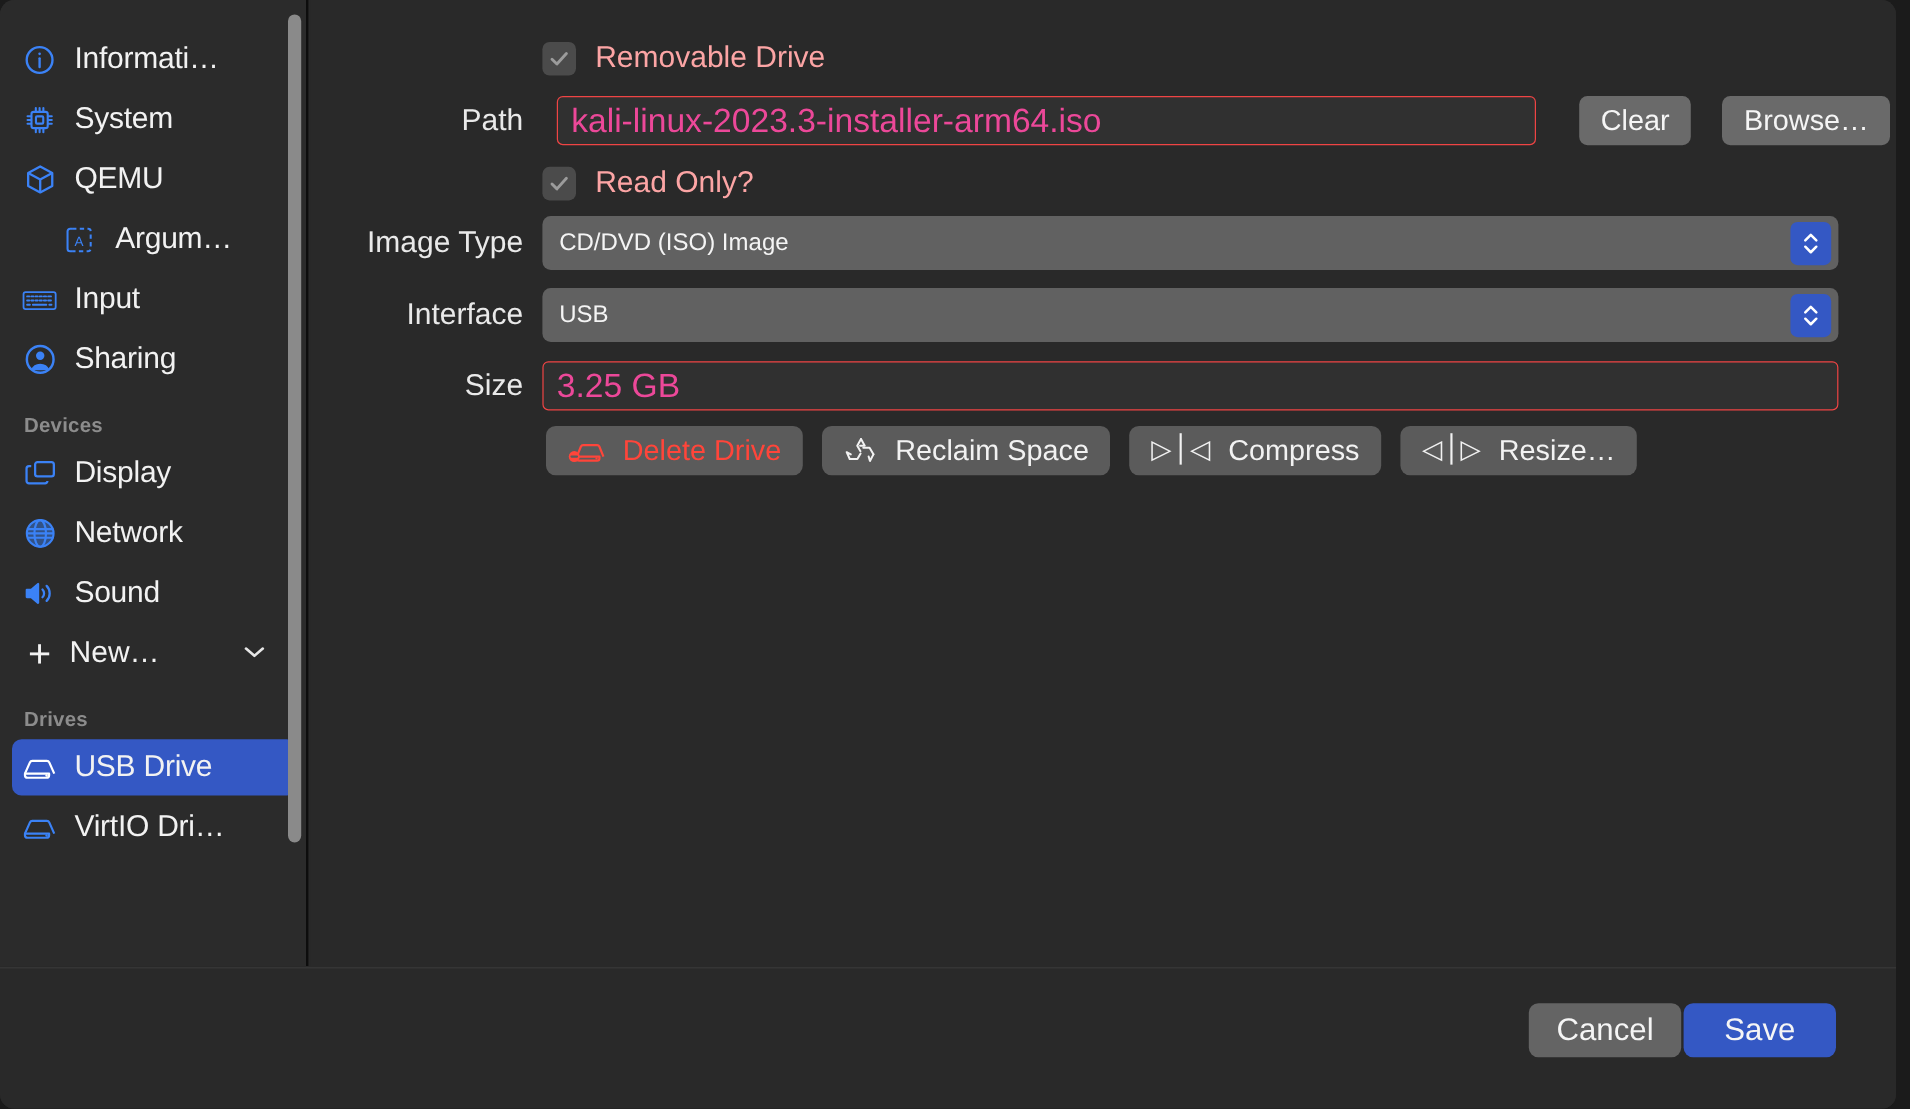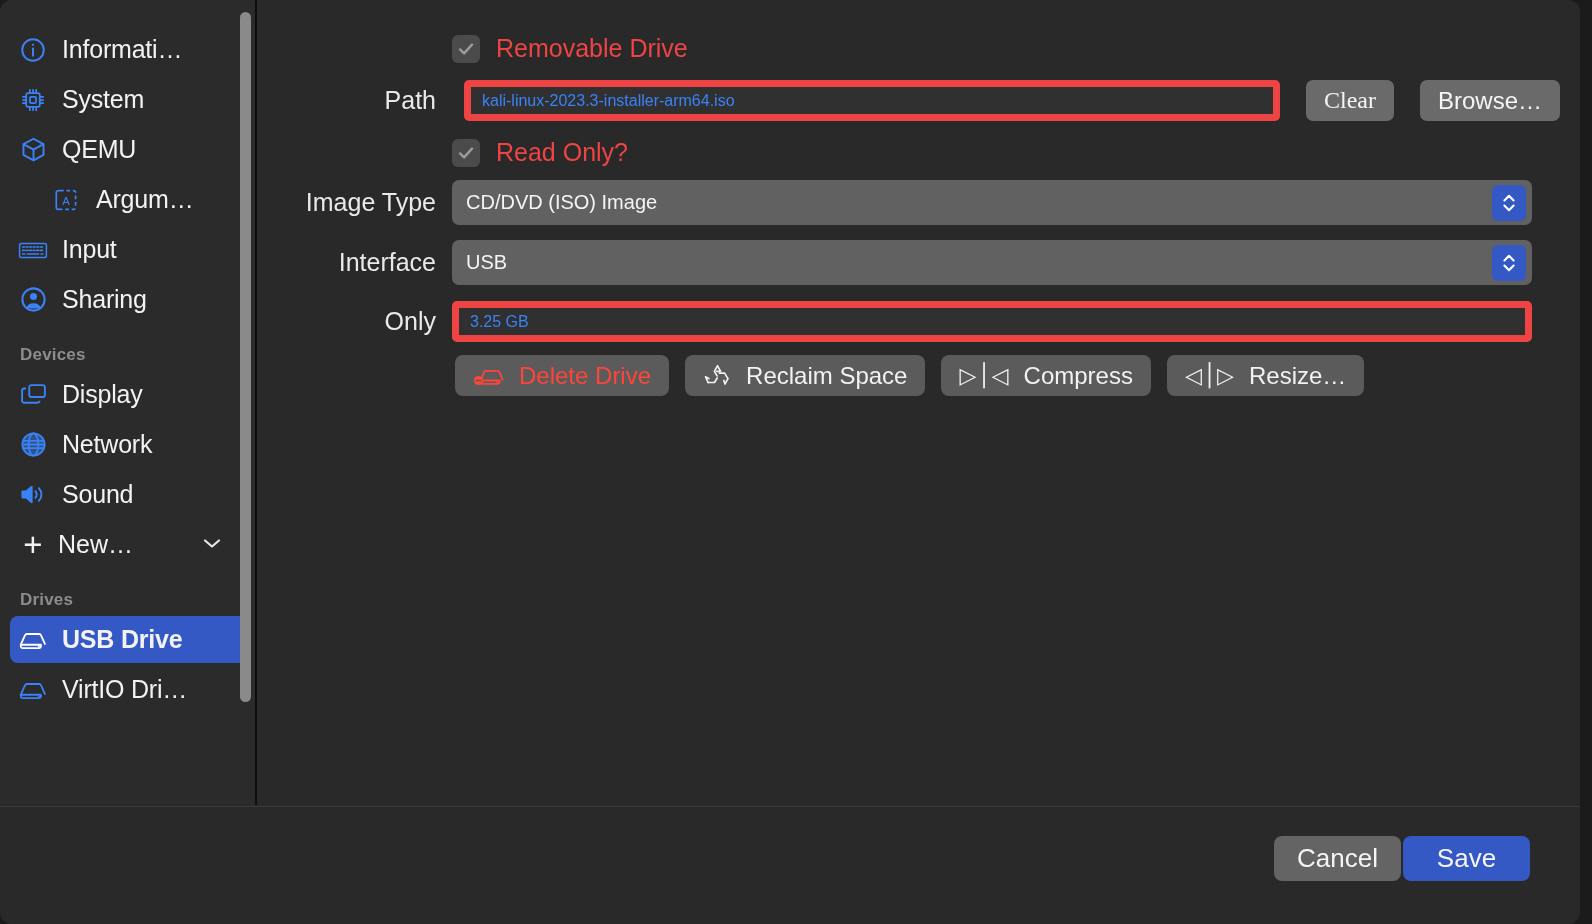--- a/index.html
+++ b/index.html
@@ -51,21 +51,21 @@
     display: flex;
     align-items: center;
     height: 47px;
     margin: 3px 10px;
     padding: 0 8px;
     border-radius: 8px;
     gap: 14px;
     white-space: nowrap;
   }
   .sb-item.indent { margin-left: 44px; }
-  .sb-item.selected { background: #3458c4; font-weight: bold; }
+  .sb-item.selected { background: #3458c4; }
 
   .sb-icon {
     width: 30px; height: 30px;
     display: flex; align-items: center; justify-content: center;
     flex: 0 0 30px;
   }
   .sb-label {
     font-size: 25px;
     color: #f2f2f2;
     letter-spacing: -0.2px;
@@ -136,33 +136,33 @@
 
   
   .cb-row { display: flex; align-items: center; gap: 16px; }
   .cb-box {
     width: 28px; height: 28px;
     border-radius: 6px;
     background: #4b4b4b;
     display: flex; align-items: center; justify-content: center;
     flex: 0 0 28px;
   }
-  .cb-label { font-size: 25px; color: #ef4444; }
+  .cb-label { font-size: 25px; color: #fca5a5; }
 
   
   .tfield {
     height: 41px;
     background: #303030;
-    border: 7px solid #ef4444;
+    border: 1px solid #ef4444;
     border-radius: 5px;
     display: flex;
     align-items: center;
     padding: 0 11px;
-    font-size: 16px;
-    color: #3b82f6;
+    font-size: 28px;
+    color: #ec4899;
     overflow: hidden;
     white-space: nowrap;
   }
 
   
   .pbtn {
     height: 41px;
     background: #6a6a6a;
     border: none;
     border-radius: 7px;
@@ -422,21 +422,21 @@
               <path d="M4 10.4 8.1 14.4 16 5.6"></path>
             </svg>
           </span>
           <span class="cb-label">Removable Drive</span>
         </div>
       </div>
 
       <div class="form-row" style="top:80px;gap:12px;">
         <div class="form-label">Path</div>
         <div class="tfield" style="width:816px;">kali-linux-2023.3-installer-arm64.iso</div>
-        <button class="pbtn" style="margin-left:14px;font-family:Liberation Serif, serif;">Clear</button>
+        <button class="pbtn" style="margin-left:24px;">Clear</button>
         <button class="pbtn" style="margin-left:14px;">Browse…</button>
       </div>
 
       <div class="form-row" style="top:138px;">
         <div class="form-label"></div>
         <div class="cb-row">
           <span class="cb-box">
             <svg width="20" height="20" viewBox="0 0 20 20" fill="none" stroke="#9c9c9c" stroke-width="2.4" stroke-linecap="round" stroke-linejoin="round">
               <path d="M4 10.4 8.1 14.4 16 5.6"></path>
             </svg>
@@ -465,21 +465,21 @@
           <span class="popup-arrows">
             <svg width="16" height="22" viewBox="0 0 16 22" fill="none" stroke="#ffffff" stroke-width="2.1" stroke-linecap="round" stroke-linejoin="round">
               <path d="M3.4 8.4 8 3.8 12.6 8.4"></path>
               <path d="M3.4 13.6 8 18.2 12.6 13.6"></path>
             </svg>
           </span>
         </div>
       </div>
 
       <div class="form-row" style="top:301px;">
-        <div class="form-label">Only</div>
+        <div class="form-label">Size</div>
         <div class="tfield" style="width:1080px;">3.25 GB</div>
       </div>
 
       <div class="actions">
 
         <button class="abtn danger">
           <span class="glyph">
             <svg width="32" height="25" viewBox="0 0 30 23" fill="none" stroke="#ff453a" stroke-width="1.7" stroke-linejoin="round">
               <path d="M7.2 16.2 10.4 8.3a1.9 1.9 0 0 1 1.7-1.1h11a1.9 1.9 0 0 1 1.7 1.1l3.2 7.9"></path>
               <path d="M7.2 16.2v1.2a1.9 1.9 0 0 0 1.9 1.9h13.9a1.9 1.9 0 0 0 1.9-1.9v-1.2z"></path>

